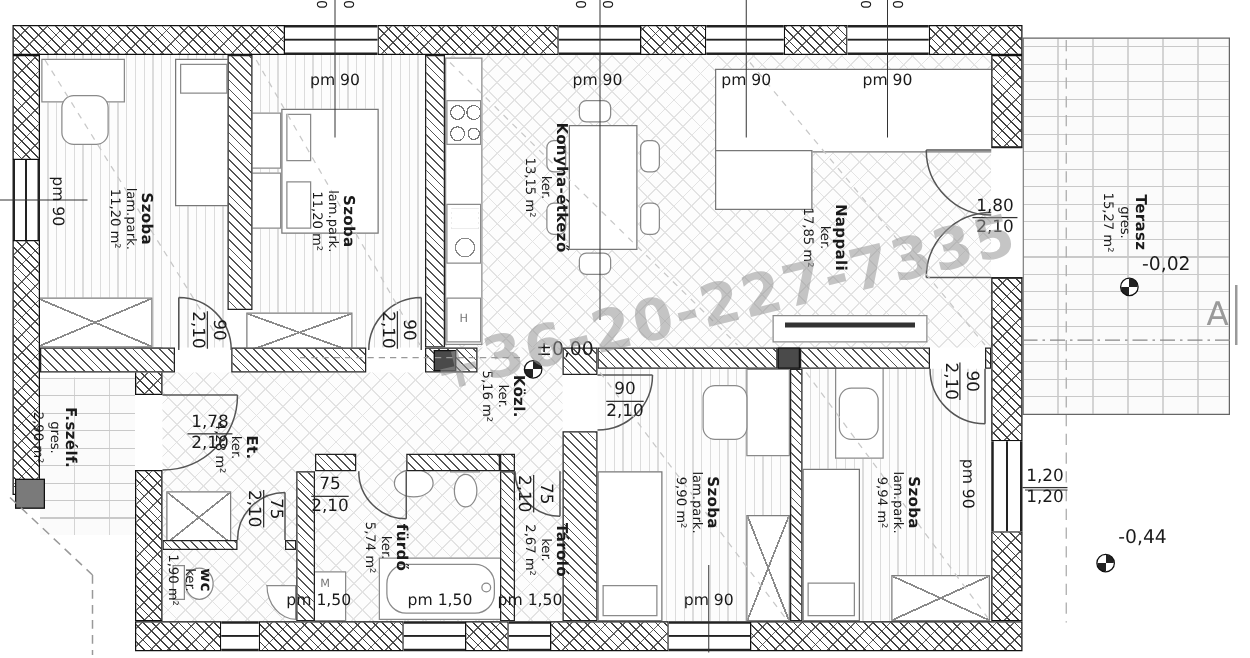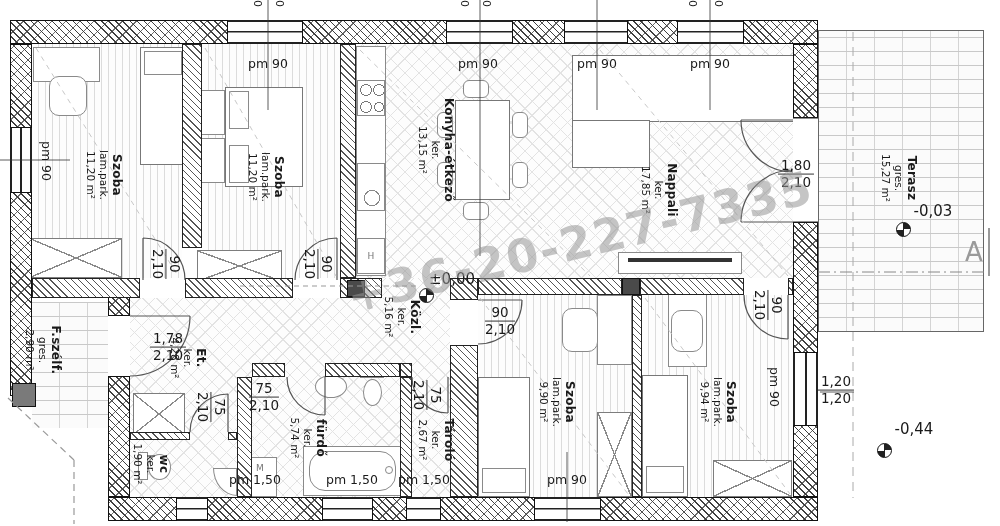--- a/index.html
+++ b/index.html
@@ -347,21 +347,21 @@
     <span class="fr">90</span>
     <span>2,10</span>
   </div>
   <div class="lbl rot dims" style="left:768px;top:305px;">
     <span class="fr">90</span>
     <span>2,10</span>
   </div>
 
   <div class="lbl lvl-t" style="left:452px;top:280px;">±0,00</div>
   <div class="marker" style="left:419px;top:288px;"></div>
-  <div class="lbl lvl-t" style="left:933px;top:212px;">-0,03</div>
+  <div class="lbl lvl-t" style="left:933px;top:212px;">-0,02</div>
   <div class="marker" style="left:896px;top:222px;"></div>
   <div class="lbl lvl-t" style="left:914px;top:430px;">-0,44</div>
   <div class="marker" style="left:877px;top:443px;"></div>
 
   <div class="lbl" style="left:371px;top:256px;font-size:9px;color:#777;">H</div>
   <div class="lbl" style="left:260px;top:468px;font-size:9px;color:#777;">M</div>
 
   <div id="sectA">A</div>
   <div id="watermark">+36-20-227-7335</div>
 

